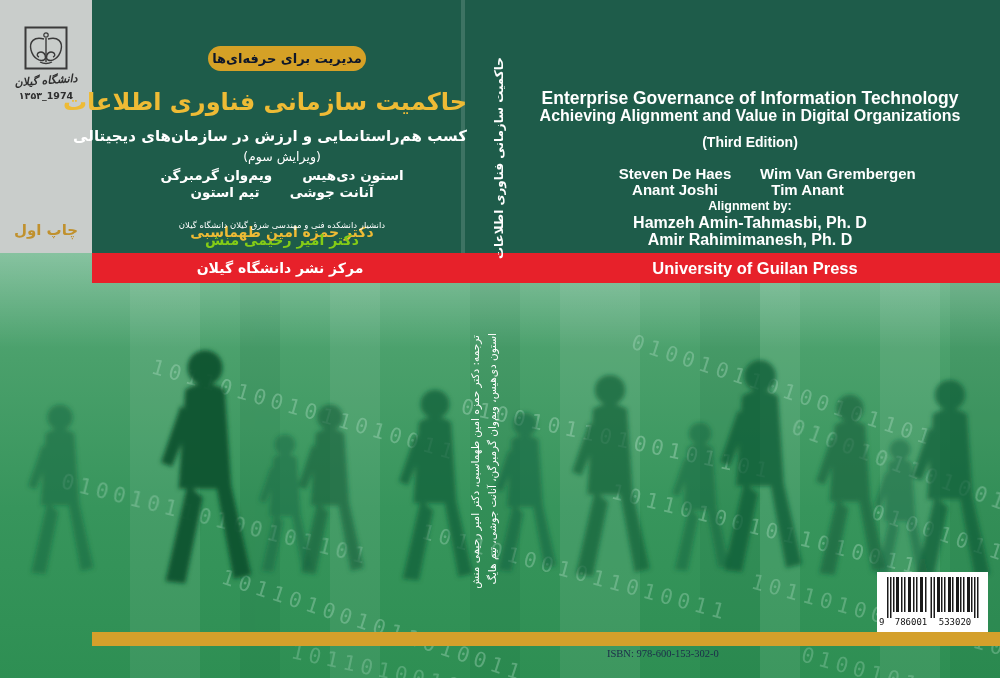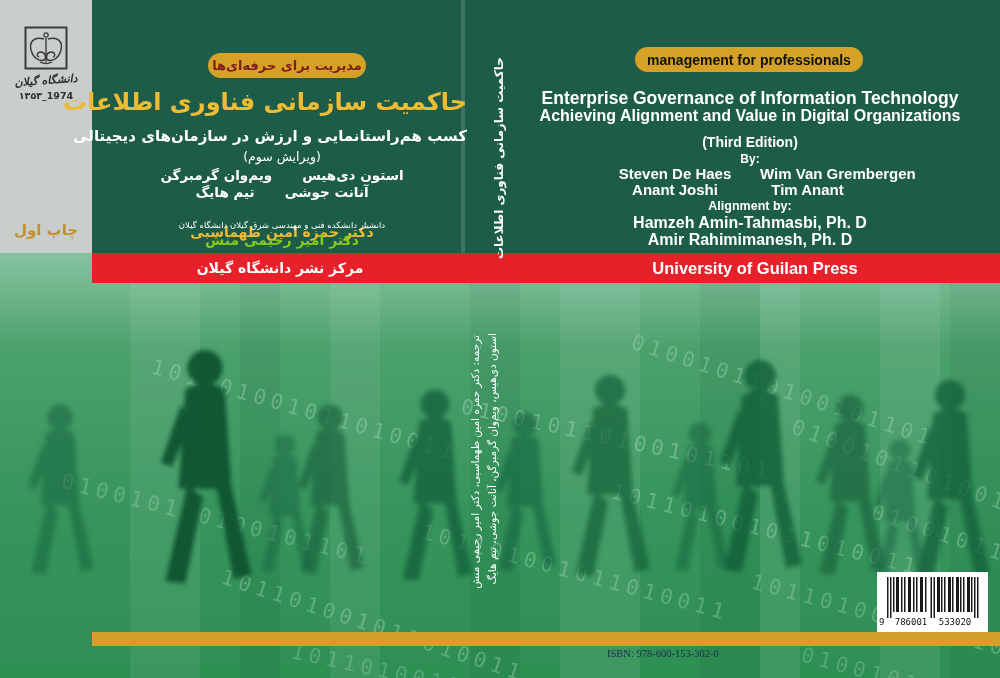--- a/index.html
+++ b/index.html
@@ -15,21 +15,21 @@
   .flap{left:0;top:0;width:92px;height:253px;background:#c9cdcb;}
   .flap .uni-name{left:0;top:74px;width:92px;text-align:center;color:#2f2f2f;
     font-size:11px;font-weight:bold;font-style:italic;transform:rotate(-4deg);}
   .flap .uni-years{left:0;top:90px;width:92px;text-align:center;color:#2f2f2f;
     font-size:9.5px;font-weight:bold;direction:ltr;letter-spacing:.5px;}
   .flap .edition-note{left:0;top:221px;width:92px;text-align:center;color:#c0912e;
     font-size:15px;font-weight:bold;}
   
   .badge{background:#d5a126;border-radius:13px;font-weight:bold;
     display:flex;align-items:center;justify-content:center;}
-  .badge-fa{left:208px;top:53px;width:158px;height:25px;color:#7f1d1d;font-size:13px;}
+  .badge-fa{left:208px;top:46px;width:158px;height:25px;color:#0f172a;font-size:13px;}
   .badge-en{left:635px;top:47px;width:228px;height:25px;color:#111;
     font-size:14px;font-family:"Liberation Sans",sans-serif;}
   
   .fa{direction:rtl;}
   .bc{left:97px;width:370px;text-align:center;color:#fff;}
   .bc-title{top:88px;font-size:24px;font-weight:bold;color:#eebb35;}
   .bc-subtitle{top:127px;font-size:15px;font-weight:bold;}
   .bc-edition{top:149px;font-size:12.5px;}
   .bc-authors{display:flex;justify-content:center;gap:30px;font-size:13.5px;font-weight:bold;}
   .bc-authors-r1{top:167px;}
@@ -167,31 +167,29 @@
   <div class="abs badge badge-fa fa nowrap">مدیریت برای حرفه‌ای‌ها</div>
   <div class="abs bc bc-title fa nowrap">حاکمیت سازمانی فناوری اطلاعات</div>
   <div class="abs bc bc-subtitle fa nowrap">کسب هم‌راستانمایی و ارزش در سازمان‌های دیجیتالی</div>
   <div class="abs bc bc-edition fa nowrap">(ویرایش سوم)</div>
   <div class="abs bc bc-authors bc-authors-r1 fa">
     <span>استون دی‌هیس</span>
     <span>ویم‌وان گرمبرگن</span>
   </div>
   <div class="abs bc bc-authors bc-authors-r2 fa">
     <span>آنانت جوشی</span>
-    <span>تیم هایگ</span>
+    <span>تیم استون</span>
   </div>
   <div class="abs bc bc-trans1 fa nowrap">دکتر حمزه امین طهماسبی</div>
   <div class="abs bc bc-affil fa nowrap">دانشیار دانشکده فنی و مهندسی شرق گیلان دانشگاه گیلان</div>
   <div class="abs bc bc-trans2 fa nowrap">دکتر امیر رحیمی منش</div>
 
-  <div class="abs badge badge-en nowrap">management for professionals</div>
   <div class="abs fc fc-title en nowrap">Enterprise Governance of Information Technology</div>
   <div class="abs fc fc-subtitle en nowrap">Achieving Alignment and Value in Digital Organizations</div>
   <div class="abs fc fc-edition en nowrap">(Third Edition)</div>
-  <div class="abs fc fc-by en nowrap">By:</div>
   <div class="abs fc-name en nowrap" style="left:600px;top:165px;width:150px;">Steven De Haes</div>
   <div class="abs fc-name en nowrap" style="left:760px;top:165px;width:155px;">Wim Van Grembergen</div>
   <div class="abs fc-name en nowrap" style="left:600px;top:181px;width:150px;">Anant Joshi</div>
   <div class="abs fc-name en nowrap" style="left:730px;top:181px;width:155px;">Tim Anant</div>
   <div class="abs fc fc-transl-label en nowrap">Alignment by:</div>
   <div class="abs fc fc-transl en nowrap" style="top:214px;">Hamzeh Amin-Tahmasbi, Ph. D</div>
   <div class="abs fc fc-transl en nowrap" style="top:231px;">Amir Rahimimanesh, Ph. D</div>
 
   <div class="abs red-band"></div>
   <div class="abs pub-fa nowrap">مرکز نشر دانشگاه گیلان</div>

